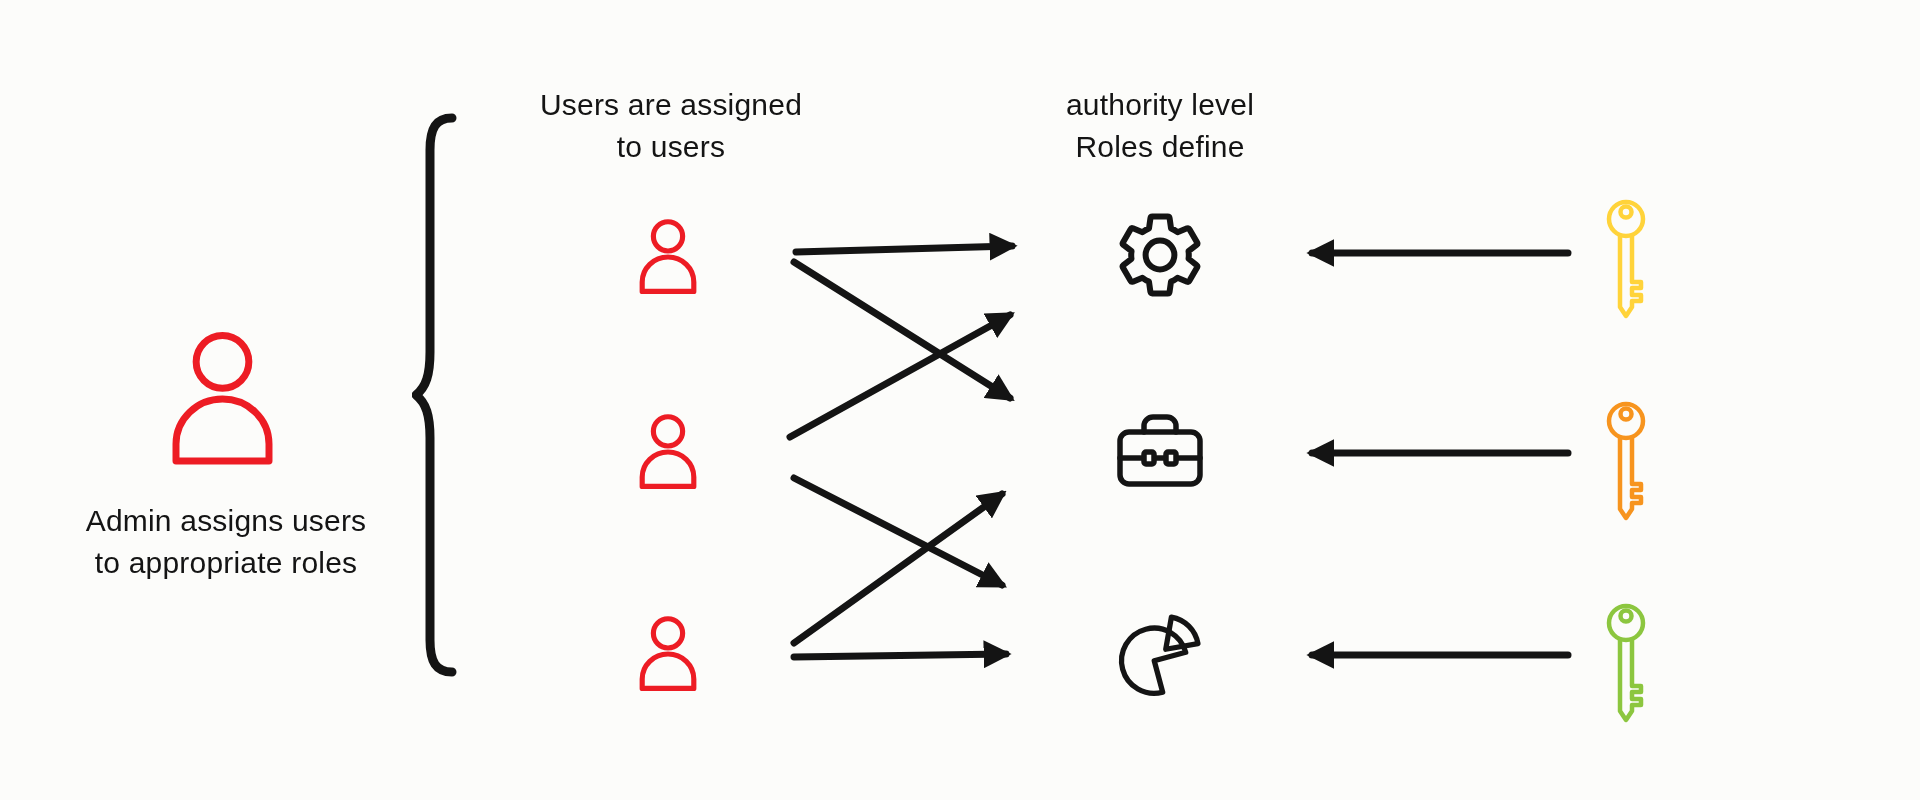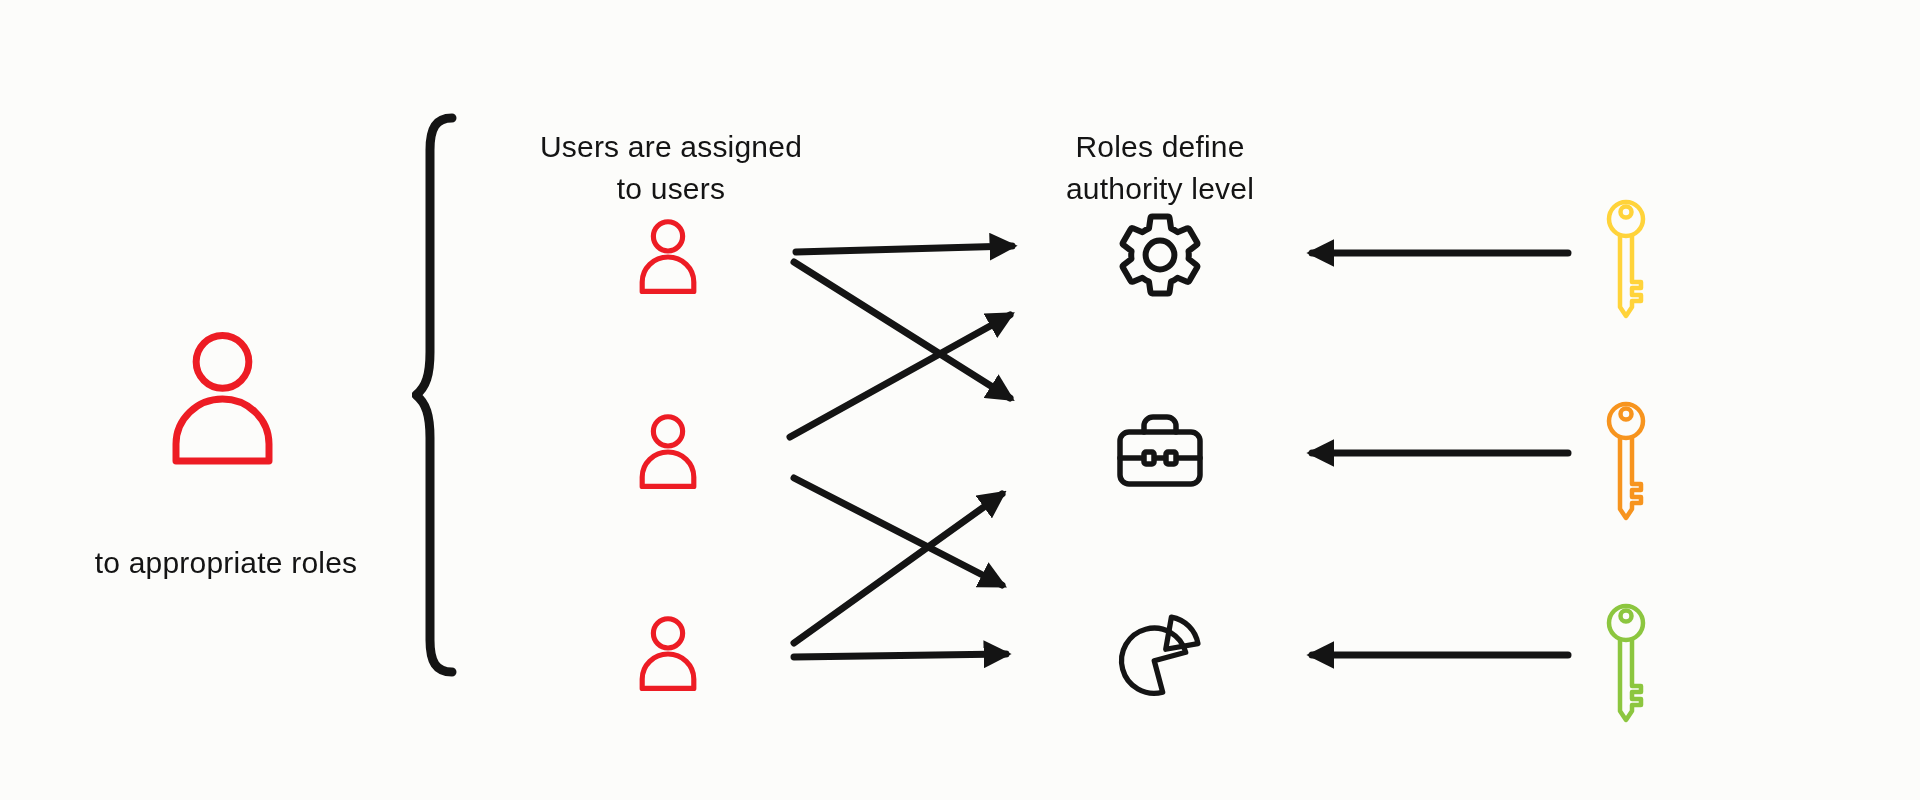--- a/index.html
+++ b/index.html
@@ -6,21 +6,20 @@
   .canvas{
     position:relative;width:1920px;height:800px;overflow:hidden;
     background:#FCFCFA;color:#141414;
     font-family:"Liberation Sans",sans-serif;
   }
   .abs{position:absolute;}
   .heading,.caption{
     position:absolute;text-align:center;
     font-size:30px;line-height:42px;font-weight:500;letter-spacing:.2px;
     color:#141414;
-    margin-top:42px;
   }
   .heading span,.caption span{display:block;}
   svg{display:block;}
 </style>
 </head>
 <body style="background: rgb(252, 252, 250);">
 
 <div class="canvas" style="background: rgb(252, 252, 250);">
 
   <svg width="0" height="0" style="position:absolute" aria-hidden="true">
@@ -35,28 +34,29 @@
         <path d="M24 41 V112 L30 121 L36 112 V106 H45 V100 H36 V93 H45 V87 H36 V41"></path>
       </symbol>
     </defs>
   </svg>
 
   <div class="heading" style="left:451px;top:84px;width:440px">
     <span>Users are assigned</span>
     <span>to users</span>
   </div>
   <div class="heading" style="left:980px;top:84px;width:360px">
+    <span>authority level</span>
     <span>Roles define</span>
-    <span>authority level</span>
   </div>
 
   <svg class="abs" style="left:145px;top:320px" width="155" height="158" viewBox="0 0 100 100" fill="none" stroke-width="4.5" stroke-linecap="round" stroke-linejoin="round" stroke="#ED1C24">
       <use href="#sym-person"></use>
     </svg>
   <div class="caption" style="left:26px;top:500px;width:400px">
+    <span>Admin assigns users</span>
     <span>to appropriate roles</span>
   </div>
 
   <svg class="abs" style="left:412px;top:112px" width="46" height="566" viewBox="0 0 46 566" fill="none" stroke-width="9" stroke-linecap="round" stroke-linejoin="round" stroke="#141414">
     <path d="M40 6 C24 6 18 16 18 38 V240 C18 263 14 275 4 283 C14 291 18 303 18 326 V528 C18 550 24 560 40 560"></path>
   </svg>
 
   <svg class="abs" style="left:625px;top:214px" width="86" height="86" viewBox="0 0 100 100" fill="none" stroke-width="6" stroke-linecap="round" stroke-linejoin="round" stroke="#ED1C24">
       <use href="#sym-person"></use>
     </svg>

